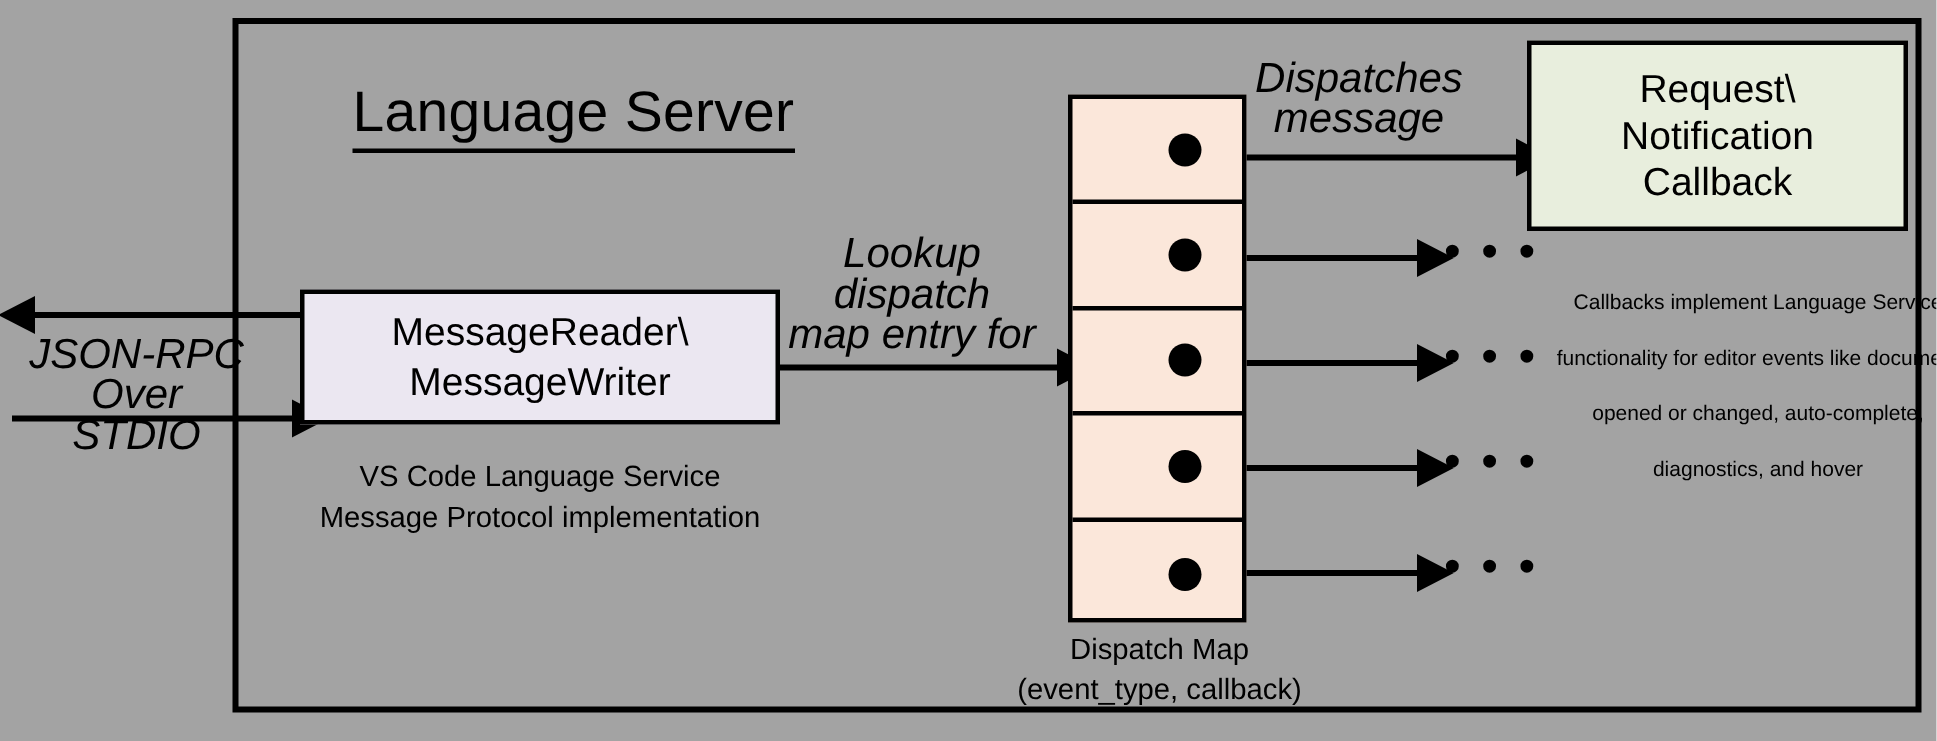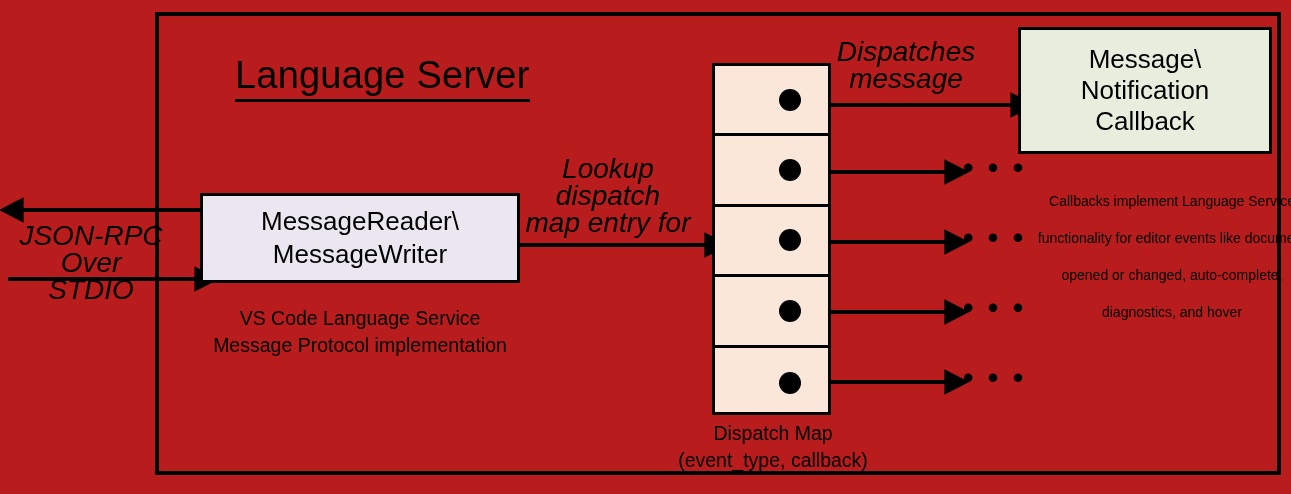--- a/index.html
+++ b/index.html
@@ -8,21 +8,21 @@
     background: #ffffff;
   }
   body {
     font-family: "Liberation Sans", sans-serif;
     color: #000000;
   }
   #canvas {
     position: relative;
     width: 1291px;
     height: 494px;
-    background: #b91c1c;
+    background: #a3a3a3;
     overflow: hidden;
   }
   
   .server-frame {
     position: absolute;
     left: 155px;
     top: 12px;
     width: 1126px;
     height: 463px;
     border: 4px solid #000000;
@@ -258,20 +258,20 @@
     <div>(event_type, callback)</div>
   </div>
 
   <div class="annot annot-dispatches">
     <div>Dispatches</div>
     <div>message</div>
   </div>
 
   <div class="box callback-box">
     <div>
-      <div>Message\</div>
+      <div>Request\</div>
       <div>Notification</div>
       <div>Callback</div>
     </div>
   </div>
   <div class="caption callback-caption">Callbacks implement Language Service functionality for editor events like document opened or changed, auto-complete, diagnostics, and hover</div>
 
 </div>
 
 </body></html>

